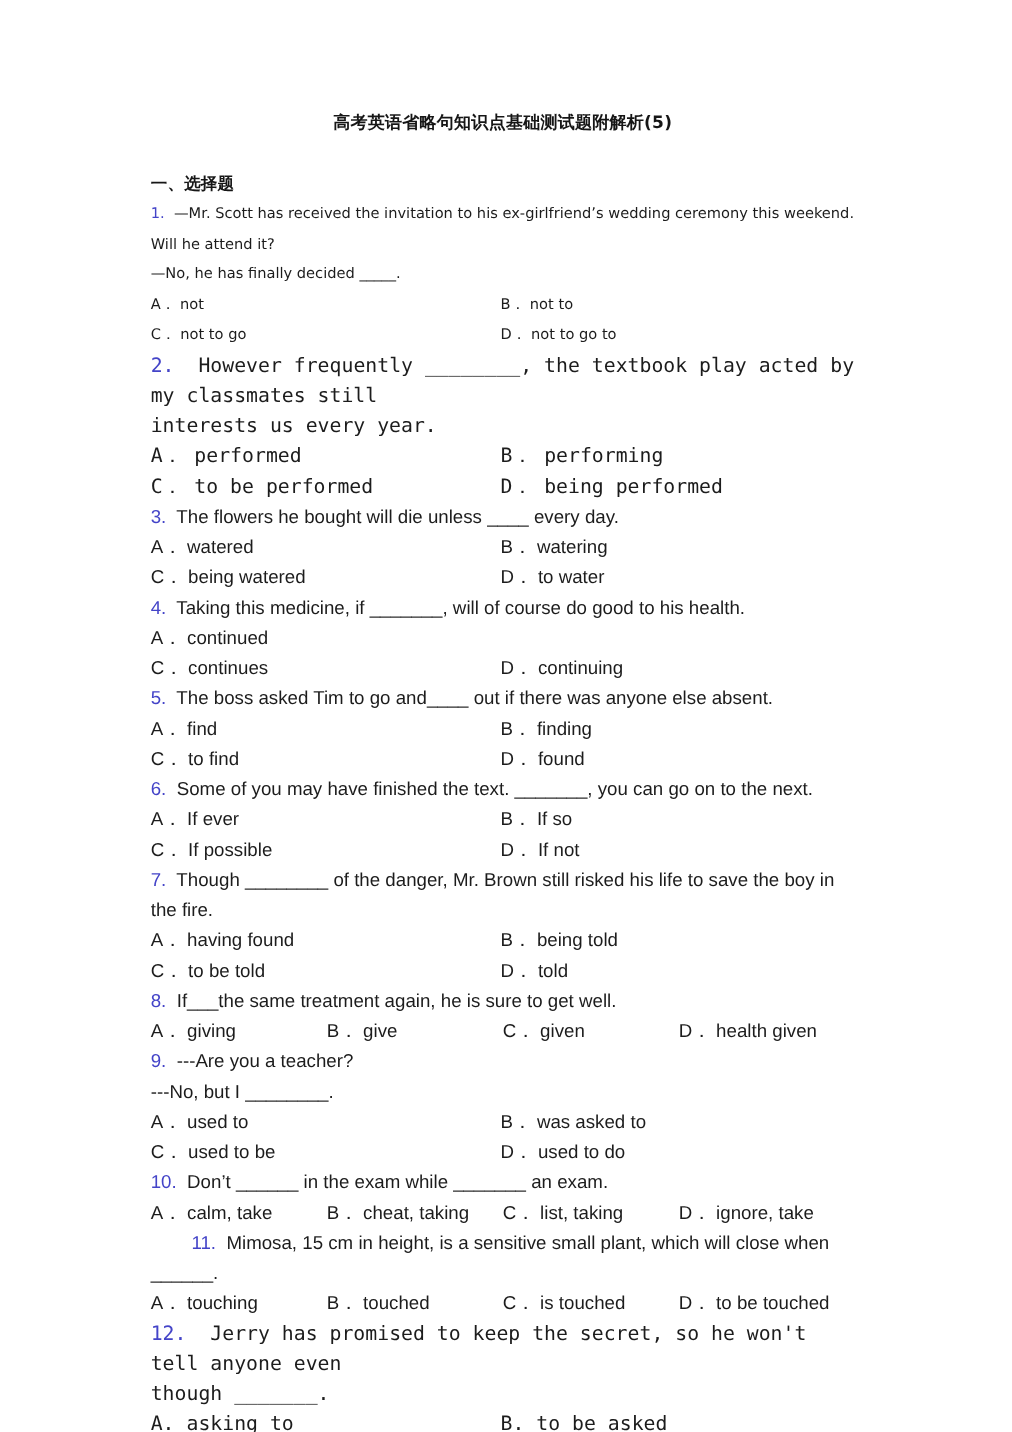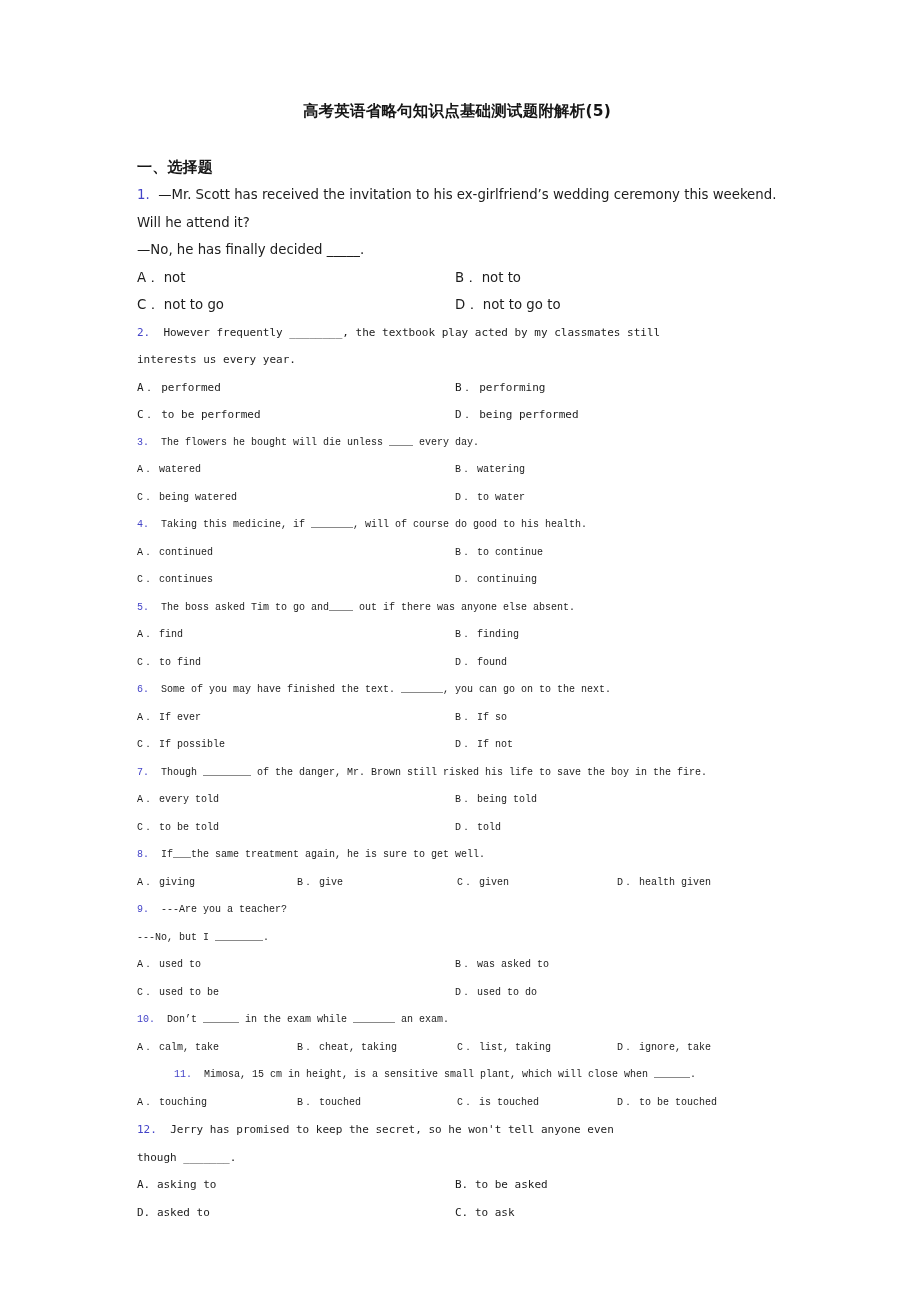--- a/index.html
+++ b/index.html
@@ -64,23 +64,23 @@
     color: #1c1c1c;
   }
   .qnum {
     color: #4444c8;
   }
 
   
   .font-sans .q-line,
   .font-sans .opt-cell { font-family: "DejaVu Sans", "Liberation Sans", sans-serif; font-size: 13.3px; }
   .font-serif .q-line,
-  .font-serif .opt-cell { font-family: Liberation Mono, monospace; font-size: 10px; }
+  .font-serif .opt-cell { font-family: Liberation Sans, sans-serif; font-size: 17px; }
   .font-mono .q-line,
-  .font-mono .opt-cell { font-family: "DejaVu Sans Mono", "Liberation Mono", monospace; font-size: 11px; letter-spacing: 0px; }
+  .font-mono .opt-cell { font-family: "DejaVu Sans Mono", "Liberation Mono", monospace; font-size: 18px; letter-spacing: 0px; }
 
   
   .opt-row {
     display: flex;
     line-height: 27.5px;
   }
   .opt-row.cols2 .opt-cell { width: 318px; flex: 0 0 318px; }
   .opt-row.cols4 .opt-cell { width: 160px; flex: 0 0 160px; }
   .opt-row.cols4 .opt-cell:nth-child(4) { width: 170px; flex: 0 0 170px; }
 
@@ -135,21 +135,20 @@
           </div>
           <div class="opt-row cols2">
             <div class="opt-cell"><span class="opt-letter">C．</span><span> </span><span>being watered</span></div>
             <div class="opt-cell"><span class="opt-letter">D．</span><span> </span><span>to water</span></div>
           </div>
         </div>
         <div class="question font-serif">
           <div class="q-line"><span class="qnum" style="color: rgb(68, 68, 200);">4.</span><span>  </span><span>Taking this medicine, if _______, will of course do good to his health.</span></div>
           <div class="opt-row cols2">
             <div class="opt-cell"><span class="opt-letter">A．</span><span> </span><span>continued</span></div>
-            <div class="opt-cell"><span class="opt-letter">B．</span><span> </span><span>to continue</span></div>
           </div>
           <div class="opt-row cols2">
             <div class="opt-cell"><span class="opt-letter">C．</span><span> </span><span>continues</span></div>
             <div class="opt-cell"><span class="opt-letter">D．</span><span> </span><span>continuing</span></div>
           </div>
         </div>
         <div class="question font-serif">
           <div class="q-line"><span class="qnum" style="color: rgb(68, 68, 200);">5.</span><span>  </span><span>The boss asked Tim to go and____ out if there was anyone else absent.</span></div>
           <div class="opt-row cols2">
             <div class="opt-cell"><span class="opt-letter">A．</span><span> </span><span>find</span></div>
@@ -167,21 +166,21 @@
             <div class="opt-cell"><span class="opt-letter">B．</span><span> </span><span>If so</span></div>
           </div>
           <div class="opt-row cols2">
             <div class="opt-cell"><span class="opt-letter">C．</span><span> </span><span>If possible</span></div>
             <div class="opt-cell"><span class="opt-letter">D．</span><span> </span><span>If not</span></div>
           </div>
         </div>
         <div class="question font-serif">
           <div class="q-line"><span class="qnum" style="color: rgb(68, 68, 200);">7.</span><span>  </span><span>Though ________ of the danger, Mr. Brown still risked his life to save the boy in the fire.</span></div>
           <div class="opt-row cols2">
-            <div class="opt-cell"><span class="opt-letter">A．</span><span> </span><span>every told</span></div>
+            <div class="opt-cell"><span class="opt-letter">A．</span><span> </span><span>having found</span></div>
             <div class="opt-cell"><span class="opt-letter">B．</span><span> </span><span>being told</span></div>
           </div>
           <div class="opt-row cols2">
             <div class="opt-cell"><span class="opt-letter">C．</span><span> </span><span>to be told</span></div>
             <div class="opt-cell"><span class="opt-letter">D．</span><span> </span><span>told</span></div>
           </div>
         </div>
         <div class="question font-serif">
           <div class="q-line"><span class="qnum" style="color: rgb(68, 68, 200);">8.</span><span>  </span><span>If___the same treatment again, he is sure to get well.</span></div>
           <div class="opt-row cols4">

